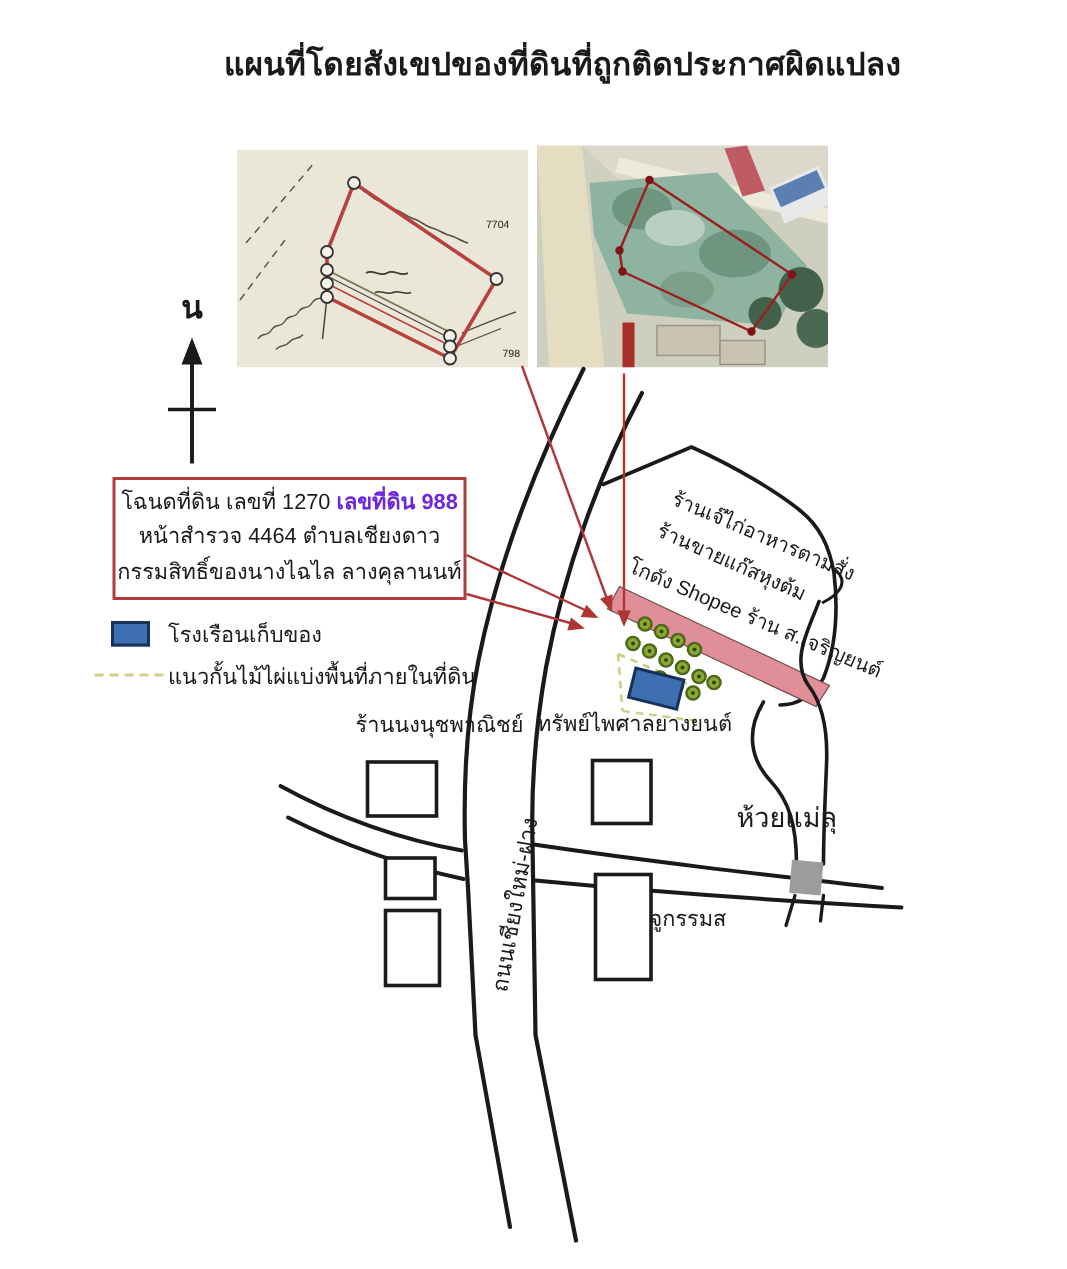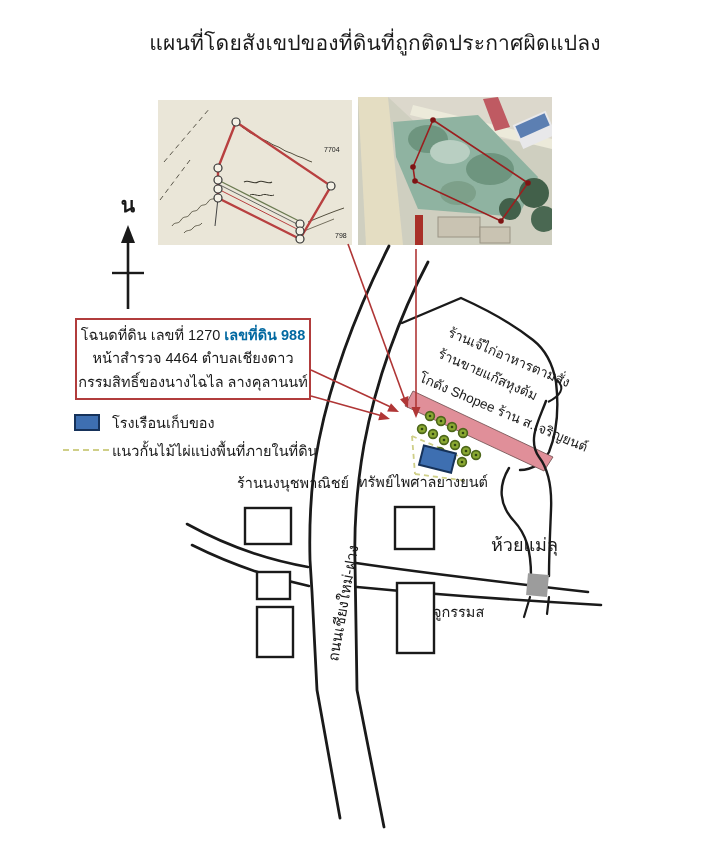--- a/index.html
+++ b/index.html
@@ -1,30 +1,30 @@
 <!DOCTYPE html>
 <html><head>
 <meta charset="utf-8">
 <style>
   html,body{margin:0;padding:0;background:#ffffff;}
   .page{position:relative;width:711px;height:846px;background:#ffffff;overflow:hidden;
         font-family:"Liberation Sans",sans-serif;color:#1a1a1a;}
   .title{position:absolute;top:26px;left:85px;width:580px;text-align:center;
-         font-size:21px;font-weight:normal;letter-spacing:.2px;}
+         font-size:21px;font-weight:bold;letter-spacing:.2px;}
   .inset{position:absolute;top:100px;height:145px;width:194px;}
   .inset svg{display:block;width:100%;height:100%;}
   .inset-left{left:158px;}
   .inset-right{left:358px;top:97px;height:148px;}
   .north{position:absolute;left:105px;top:188px;width:46px;text-align:center;}
   .north .n-label{font-size:21px;font-weight:bold;}
   .deed-box{position:absolute;left:75px;top:318px;width:236px;height:82px;
             border:2px solid #b13c3c;box-sizing:border-box;
             display:flex;flex-direction:column;justify-content:center;
             text-align:center;font-size:14.5px;line-height:1.6;}
-  .deed-red{color:#0369a1;font-weight:bold;}
+  .deed-red{color:#6d28d9;font-weight:bold;}
   .legend{position:absolute;left:62px;top:408px;width:270px;}
   .legend-row{display:flex;align-items:center;height:28px;text-align:right;}
   .legend-swatch{width:50px;display:flex;justify-content:center;align-items:center;flex:0 0 50px;}
   .legend-label{font-size:14.5px;}
   .sw-building{width:26px;height:17px;background:#3e6fb1;border:2px solid #16325a;box-sizing:border-box;}
   .map-label{position:absolute;font-size:14.5px;white-space:nowrap;}
   .mapsvg{position:absolute;left:0;top:0;width:711px;height:846px;}
   svg text{font-family:"Liberation Sans",sans-serif;fill:#1a1a1a;}
 </style>
 </head>

